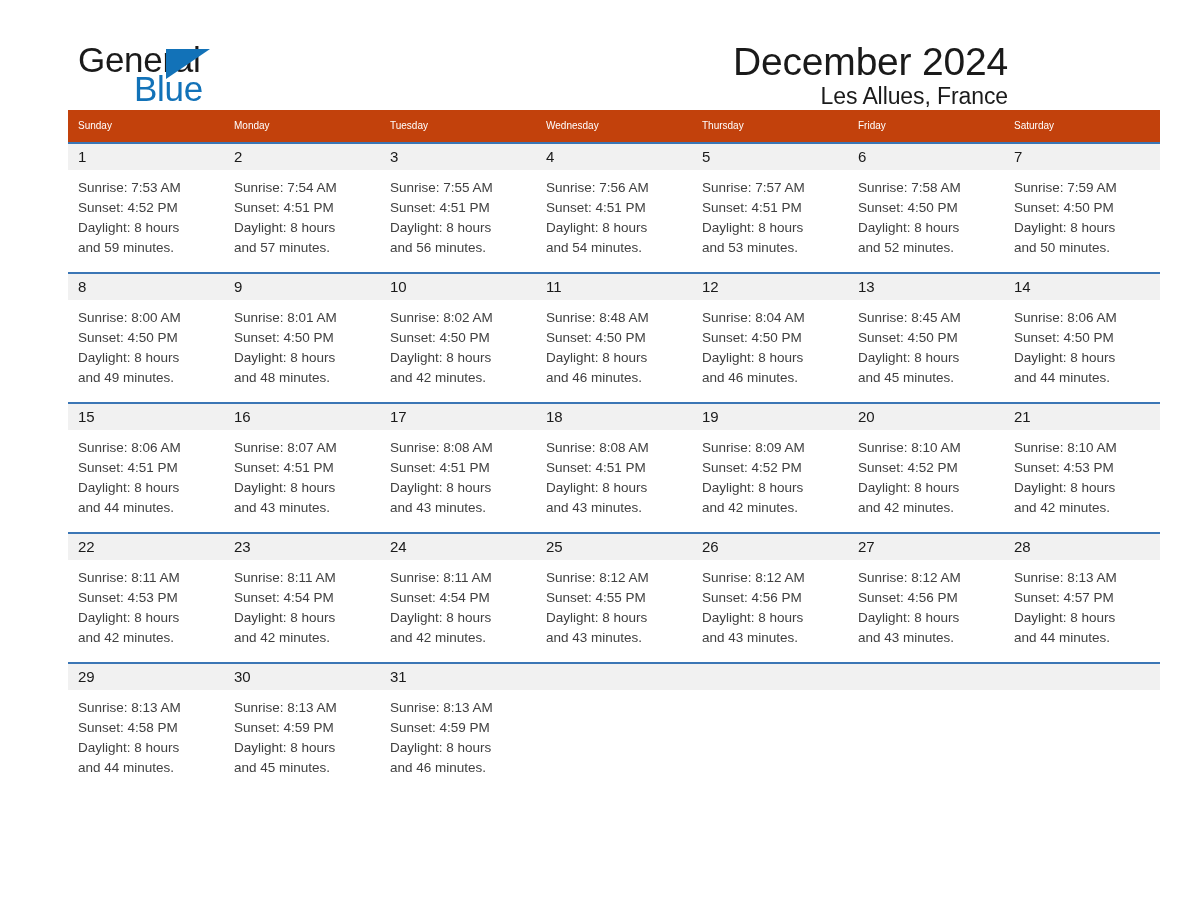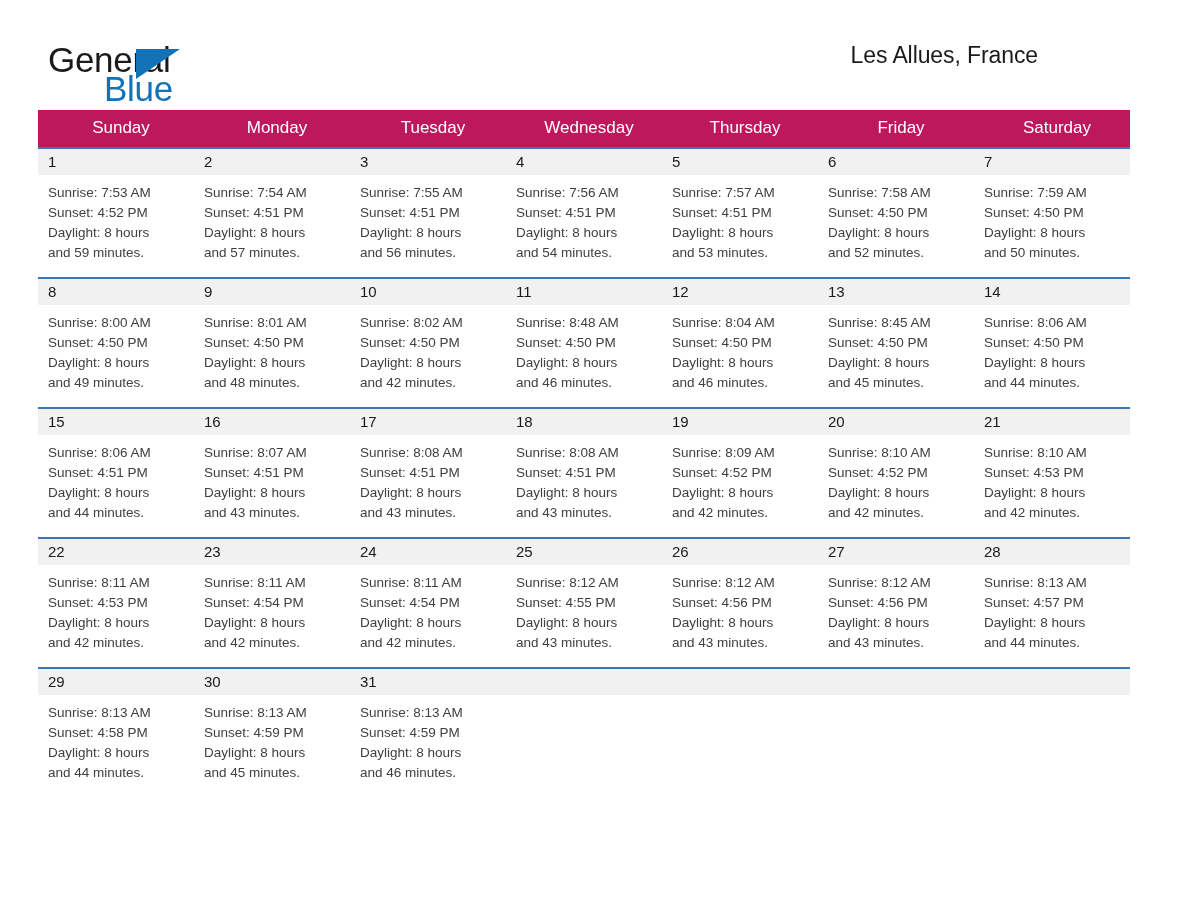--- a/index.html
+++ b/index.html
@@ -13,21 +13,21 @@
     background: #ffffff;
     font-family: "Liberation Sans", sans-serif;
     color: #000000;
     overflow: hidden;
   }
 
   .page {
     position: relative;
     width: 1080px;
     height: 918px;
-    padding: 0 38px;
+    padding: 0 68px;
   }
 
   
   .header {
     display: flex;
     align-items: flex-start;
     justify-content: space-between;
     padding-top: 42px;
     height: 110px;
   }
@@ -84,25 +84,25 @@
   }
 
   
   .calendar {
     width: 1092px;
     border-collapse: collapse;
     table-layout: fixed;
   }
 
   .calendar thead th {
-    background: #be185d;
+    background: #c2410c;
     color: #ffffff;
-    font-size: 17px;
+    font-size: 10px;
     font-weight: 400;
-    text-align: center;
+    text-align: left;
     padding: 8px 0 9px 10px;
     height: 33px;
     vertical-align: middle;
   }
 
   .week-row > td {
     vertical-align: top;
     padding: 0;
     border-top: 2px solid #3b76b5;
   }
@@ -137,20 +137,21 @@
 
   <div class="header">
 
     <div class="logo">
       <span class="logo-general">General</span>
       <span class="logo-triangle"></span>
       <span class="logo-blue">Blue</span>
     </div>
 
     <div class="title-block">
+      <div class="cal-title">December 2024</div>
       <div class="cal-subtitle">Les Allues, France</div>
     </div>
 
   </div>
 
   <table class="calendar">
     <thead>
       <tr>
         <th>Sunday</th>
         <th>Monday</th>

